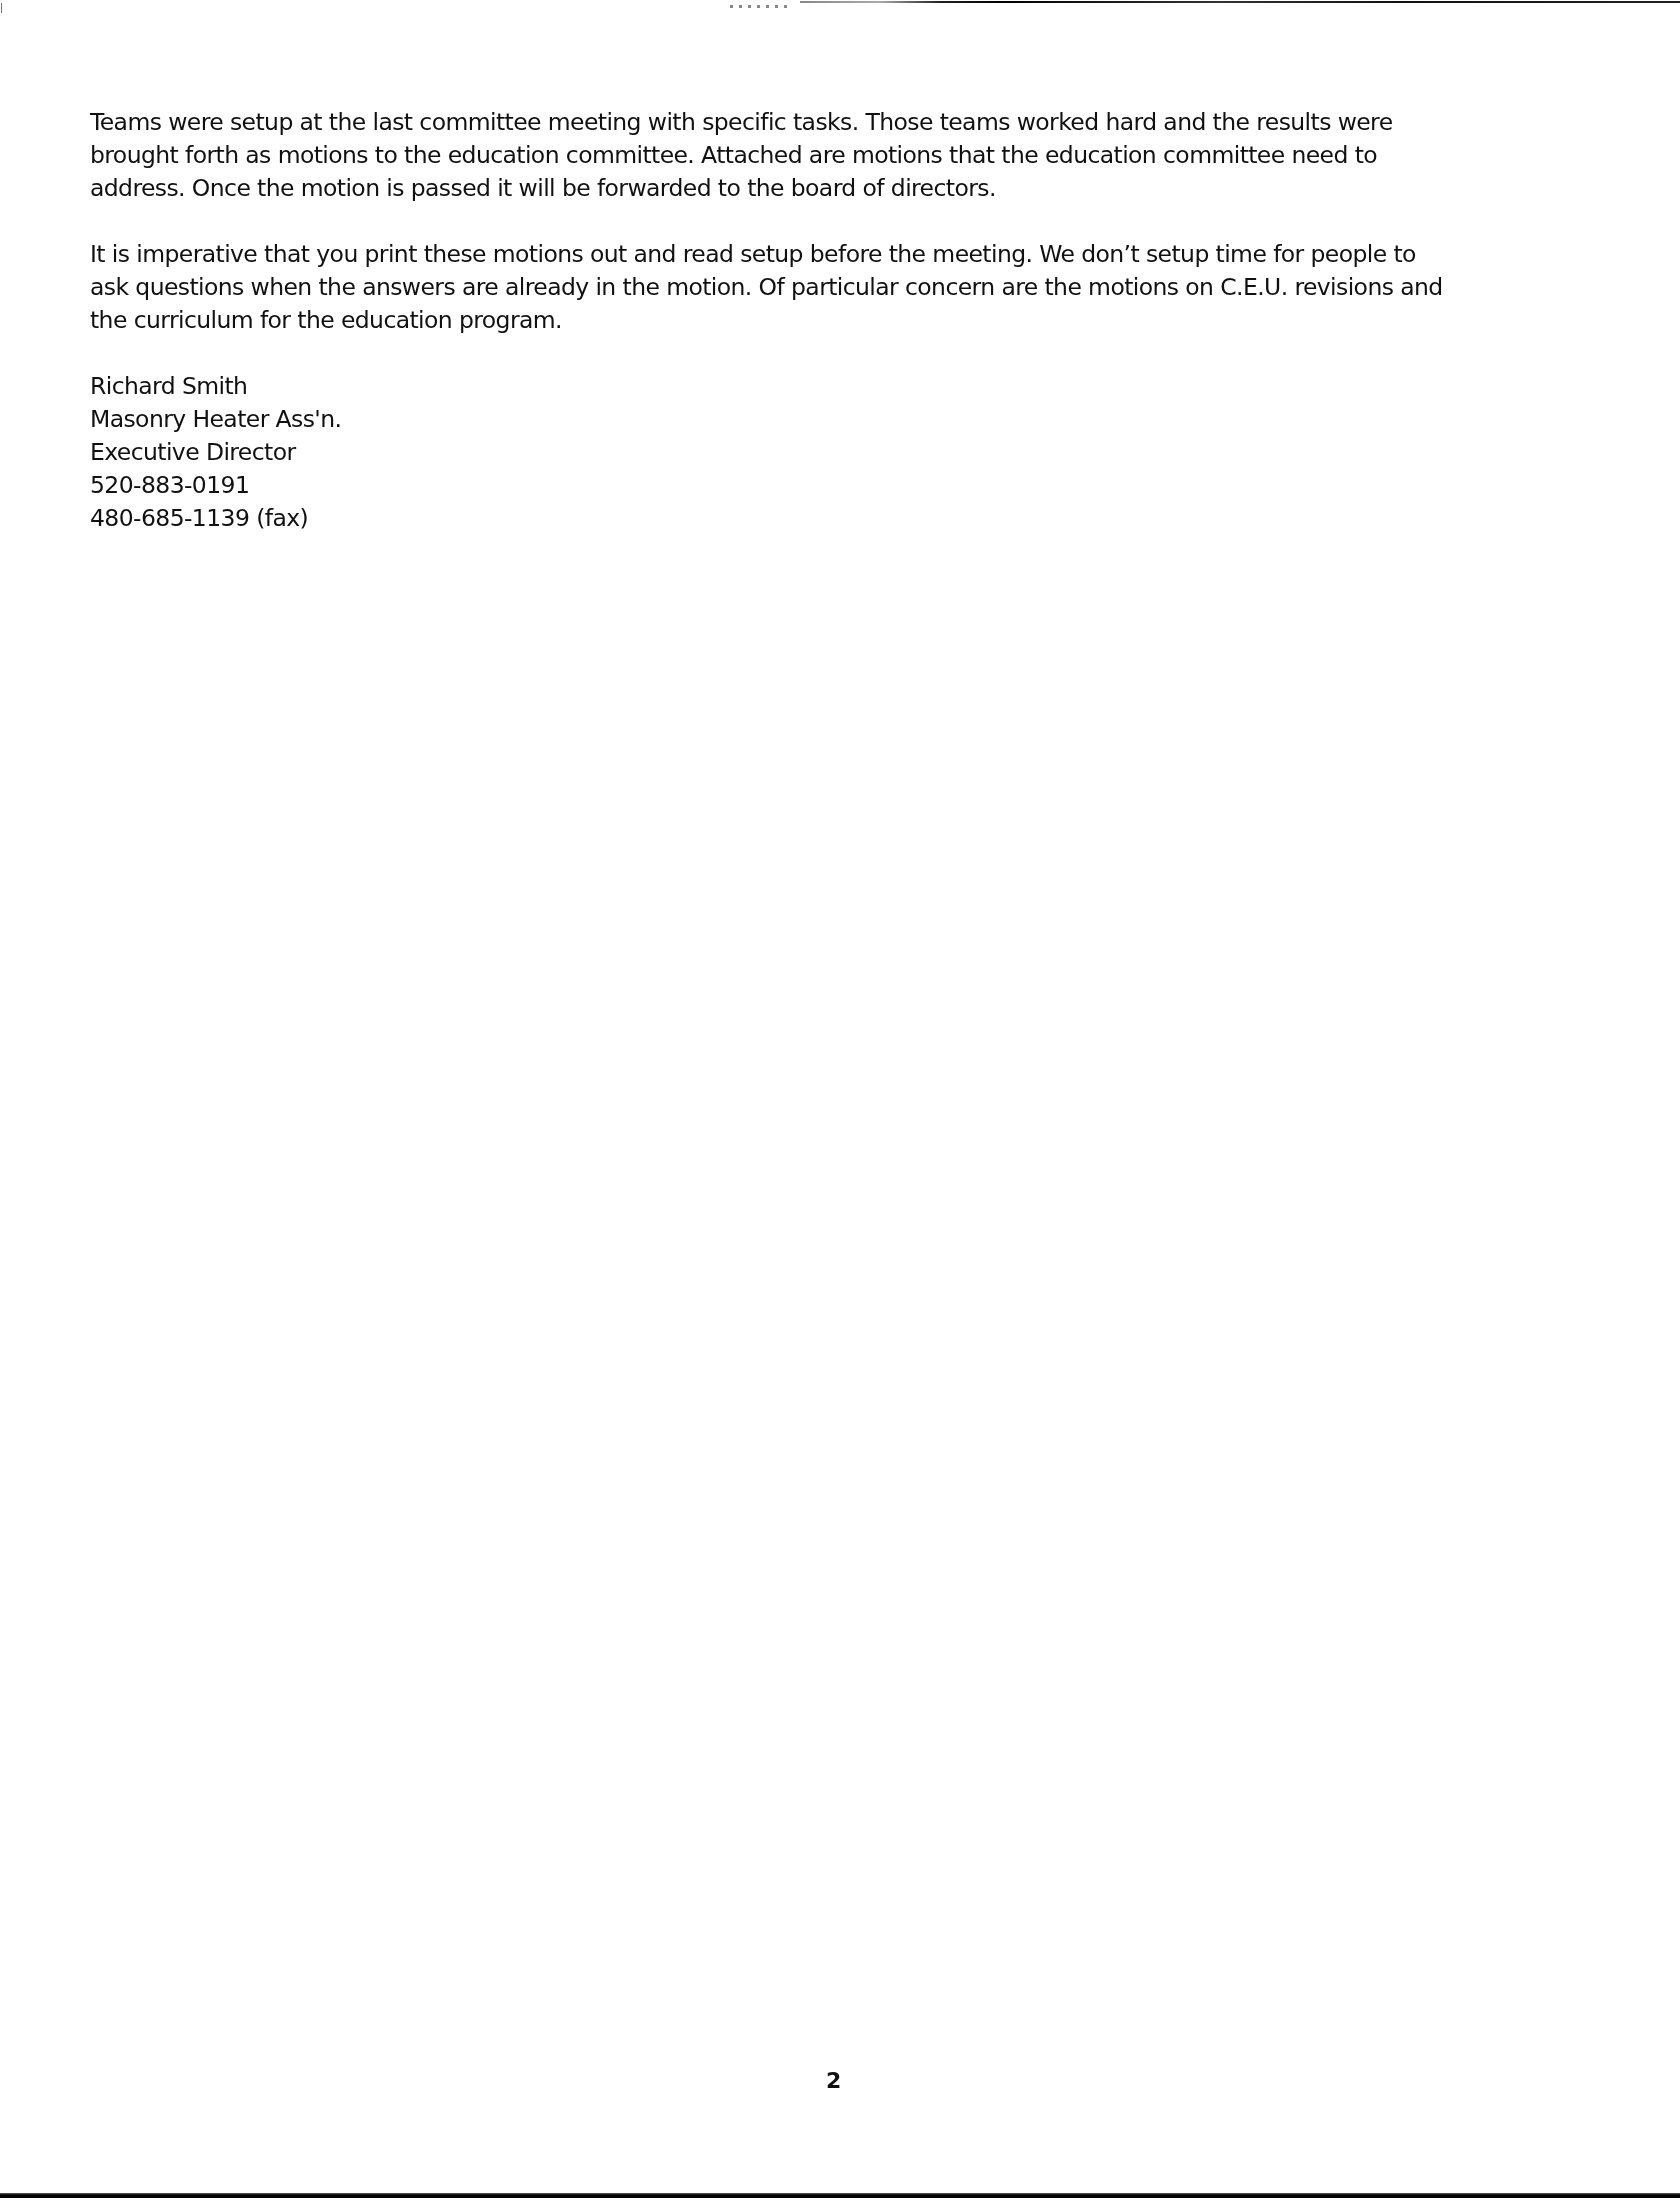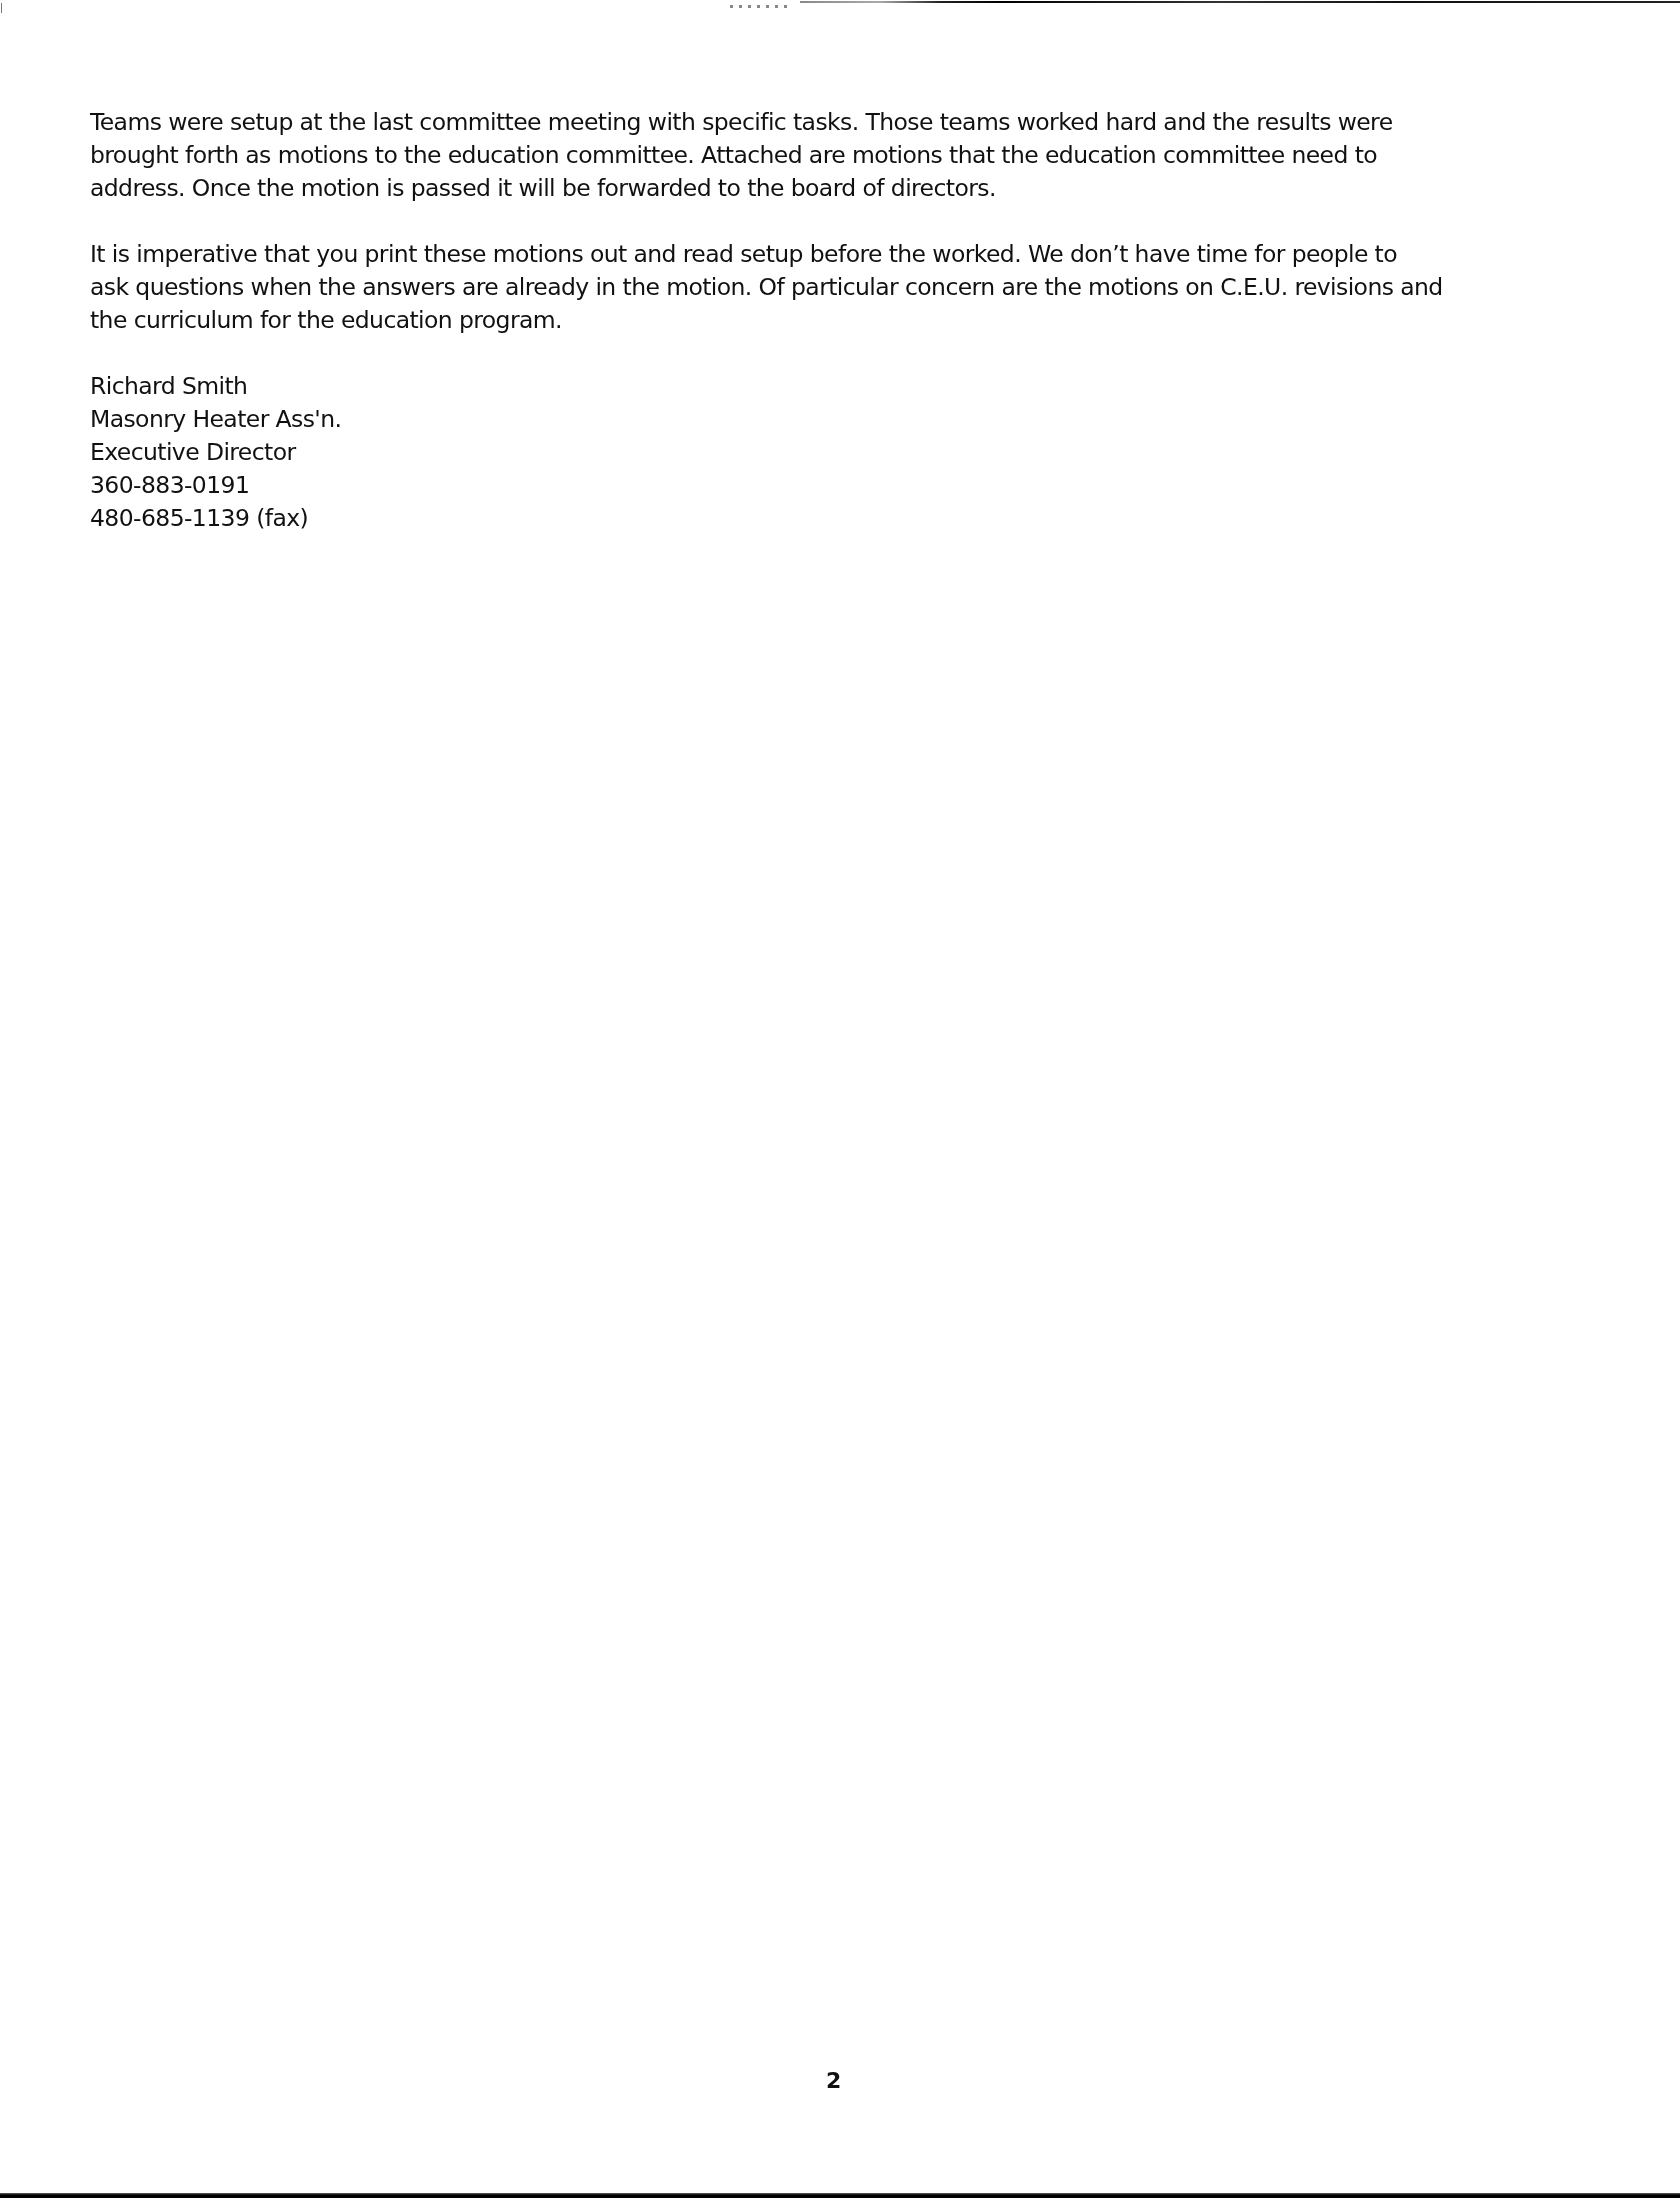--- a/index.html
+++ b/index.html
@@ -86,29 +86,29 @@
 <div class="scan-top-line"></div>
 
 <div class="page-body">
   <p class="paragraph">
     <span class="line">Teams were setup at the last committee meeting with specific tasks. Those teams worked hard and the results were</span>
     <span class="line">brought forth as motions to the education committee. Attached are motions that the education committee need to</span>
     <span class="line">address. Once the motion is passed it will be forwarded to the board of directors.</span>
   </p>
 
   <p class="paragraph">
-    <span class="line"><span>It is imperative that </span><span class="strong">you print</span><span> these motions out and </span><span class="strong">read setup</span><span> before the worked. We don’t have time for people to</span></span>
+    <span class="line"><span>It is imperative that </span><span class="strong">you print</span><span> these motions out and </span><span class="strong">read setup</span><span> before the meeting. We don’t setup time for people to</span></span>
     <span class="line">ask questions when the answers are already in the motion. Of particular concern are the motions on C.E.U. revisions and</span>
     <span class="line">the curriculum for the education program.</span>
   </p>
 
   <div class="signature">
     <span class="line">Richard Smith</span>
     <span class="line">Masonry Heater Ass'n.</span>
     <span class="line">Executive Director</span>
-    <span class="line">360-883-0191</span>
+    <span class="line">520-883-0191</span>
     <span class="line">480-685-1139 (fax)</span>
   </div>
 </div>
 
 <div class="page-number">2</div>
 
 <div class="scan-bottom-line"></div>
 
 </body></html>

